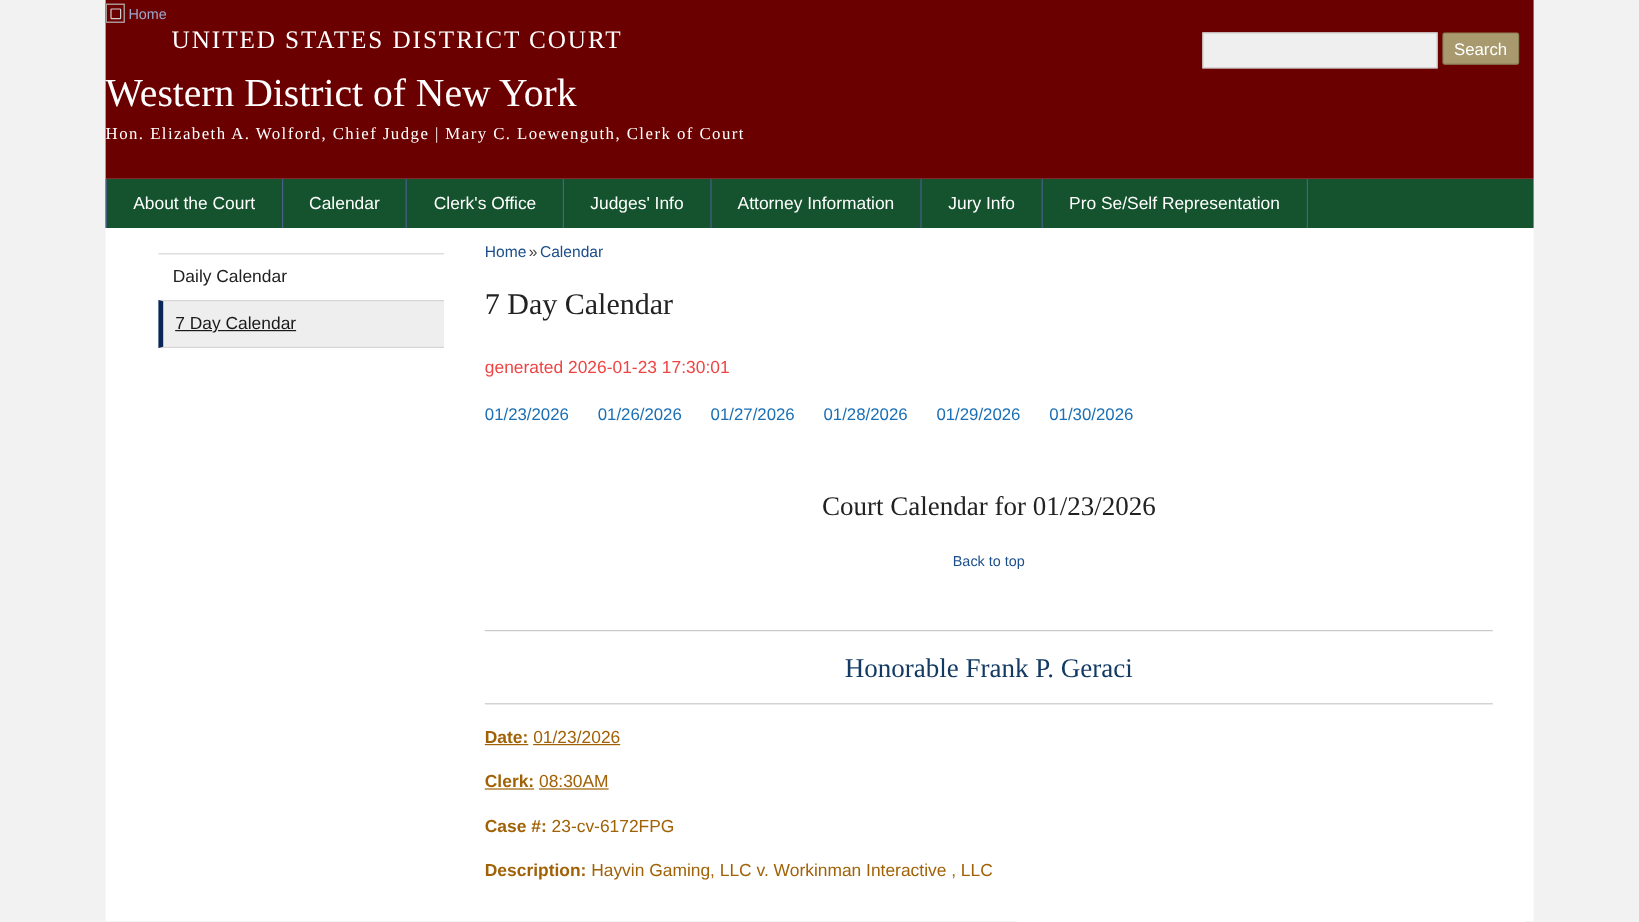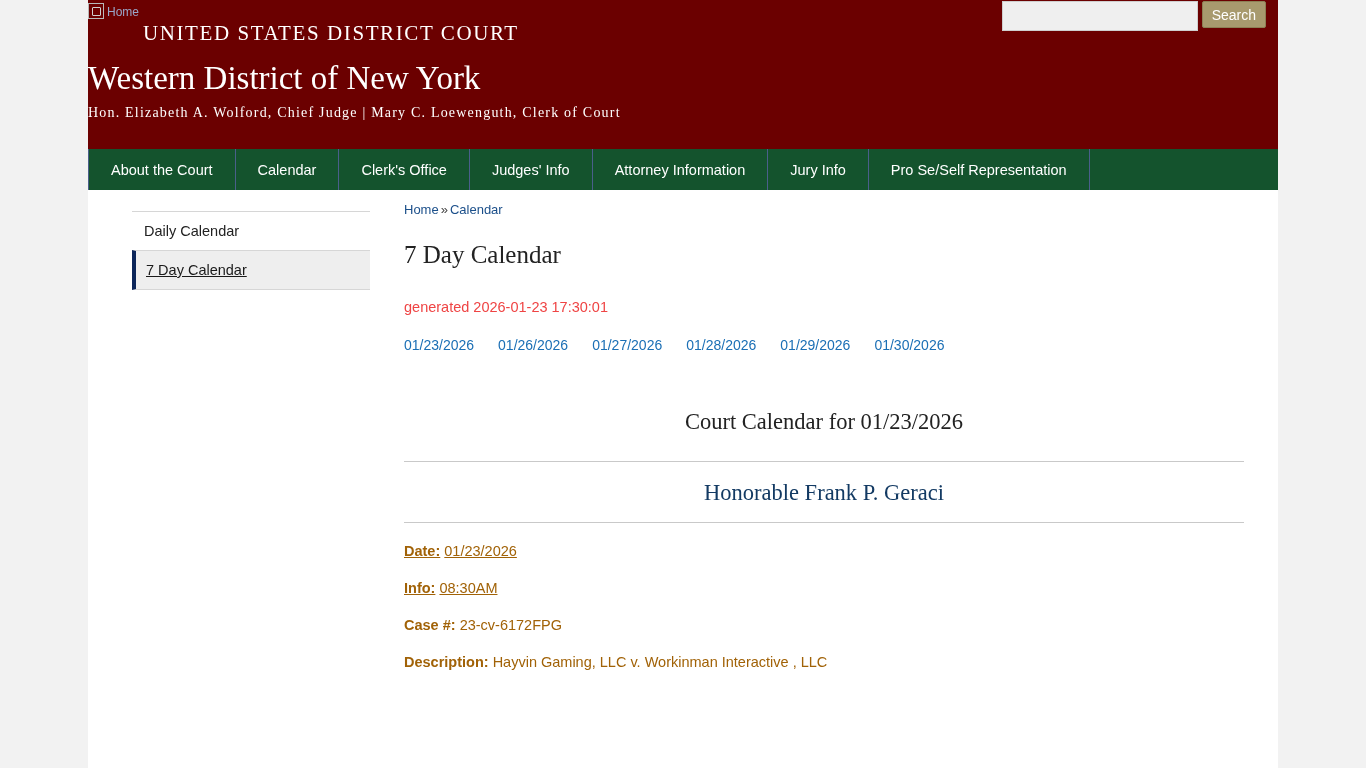--- a/index.html
+++ b/index.html
@@ -79,21 +79,21 @@
     left: 0px;
     top: 105px;
     font-family: "Liberation Serif", serif;
     font-size: 14px;
     letter-spacing: 1.2px;
     white-space: nowrap;
   }
   .search-wrap {
     position: absolute;
     right: 12px;
-    top: 1px;
+    top: 27px;
     display: flex;
     align-items: flex-start;
   }
   .search-input {
     width: 196px;
     height: 30px;
     border: 1px solid #cfcfcf;
     background: #efefef;
     font-size: 13px;
     padding: 0 6px;
@@ -302,32 +302,35 @@
         <h1 class="page-title">7 Day Calendar</h1>
 
         <div class="generated">generated 2026-01-23 17:30:01</div>
 
         <div class="date-links">
           <a>01/23/2026</a><a>01/26/2026</a><a>01/27/2026</a><a>01/28/2026</a><a>01/29/2026</a><a>01/30/2026</a>
         </div>
 
         <h2 class="calendar-heading">Court Calendar for 01/23/2026</h2>
 
+        <div class="back-to-top">
+          <a>Back to top</a>
+        </div>
 
         <div class="judge-block">
           <h3 class="judge-name">Honorable Frank P. Geraci</h3>
           <div class="judge-rule"></div>
 
           <div>
             <div class="entry-row">
               <span class="lbl underline">Date:</span>
               <span class="val underline">01/23/2026</span>
             </div>
             <div class="entry-row">
-              <span class="lbl underline">Info:</span>
+              <span class="lbl underline">Clerk:</span>
               <span class="val underline">08:30AM</span>
             </div>
             <div class="entry-row">
               <span class="lbl">Case #:</span>
               <span class="val">23-cv-6172FPG</span>
             </div>
             <div class="entry-row">
               <span class="lbl">Description:</span>
               <span class="val">Hayvin Gaming, LLC v. Workinman Interactive , LLC</span>
             </div>

